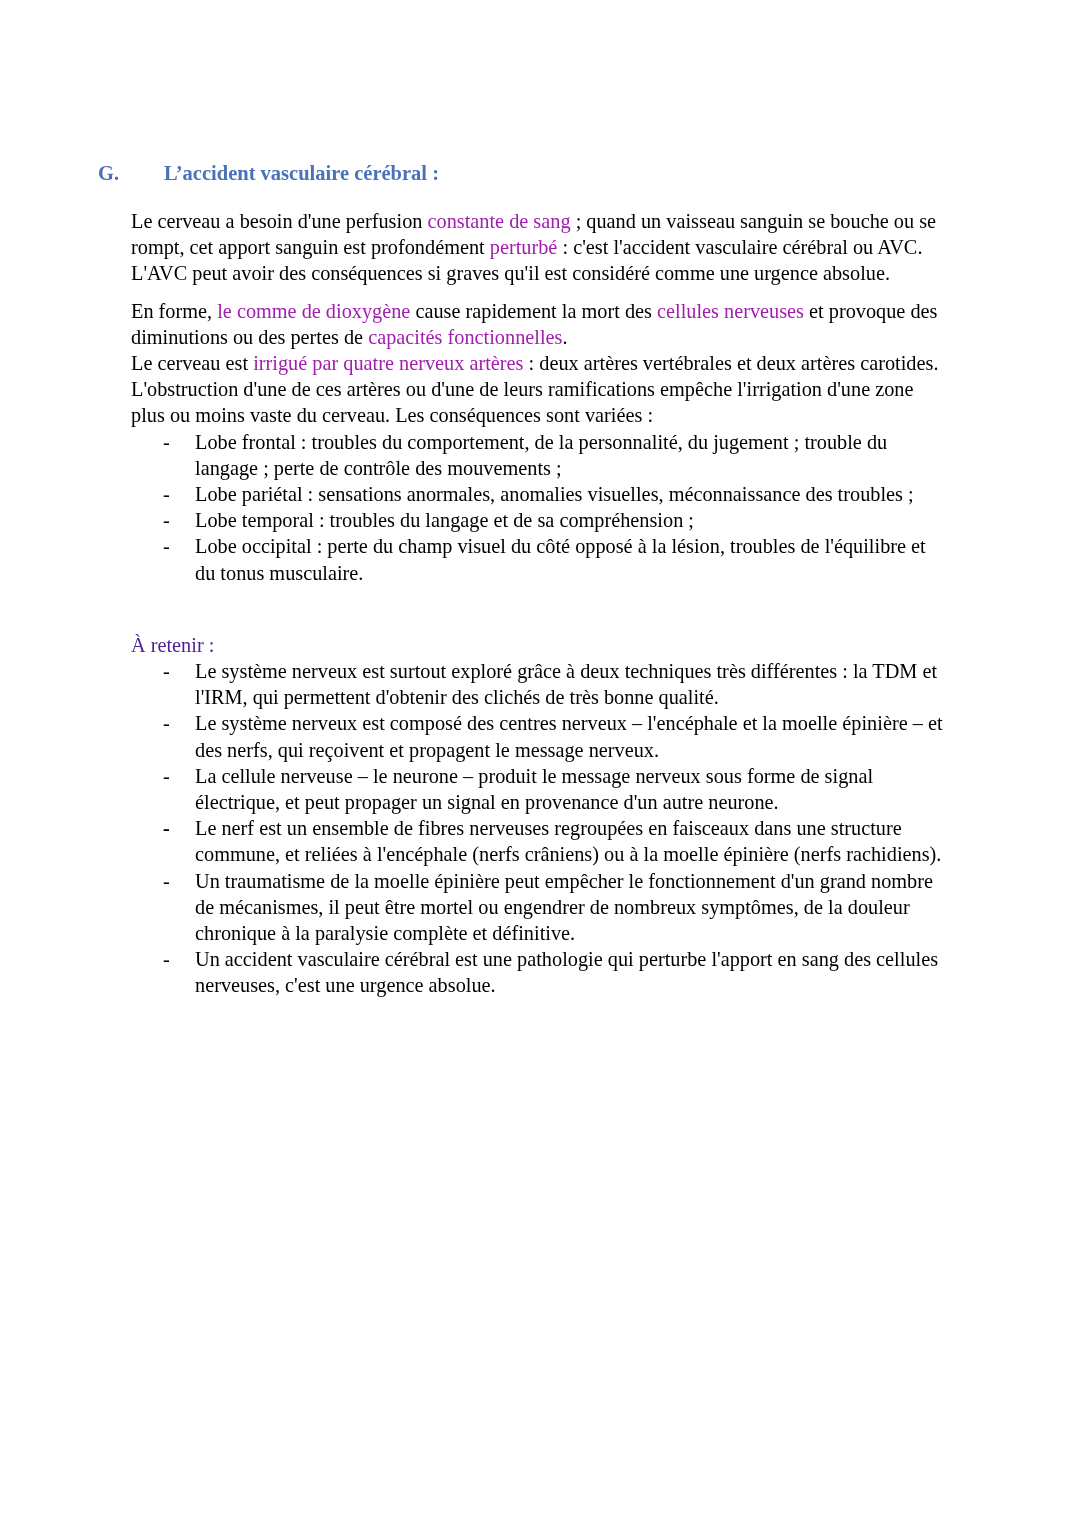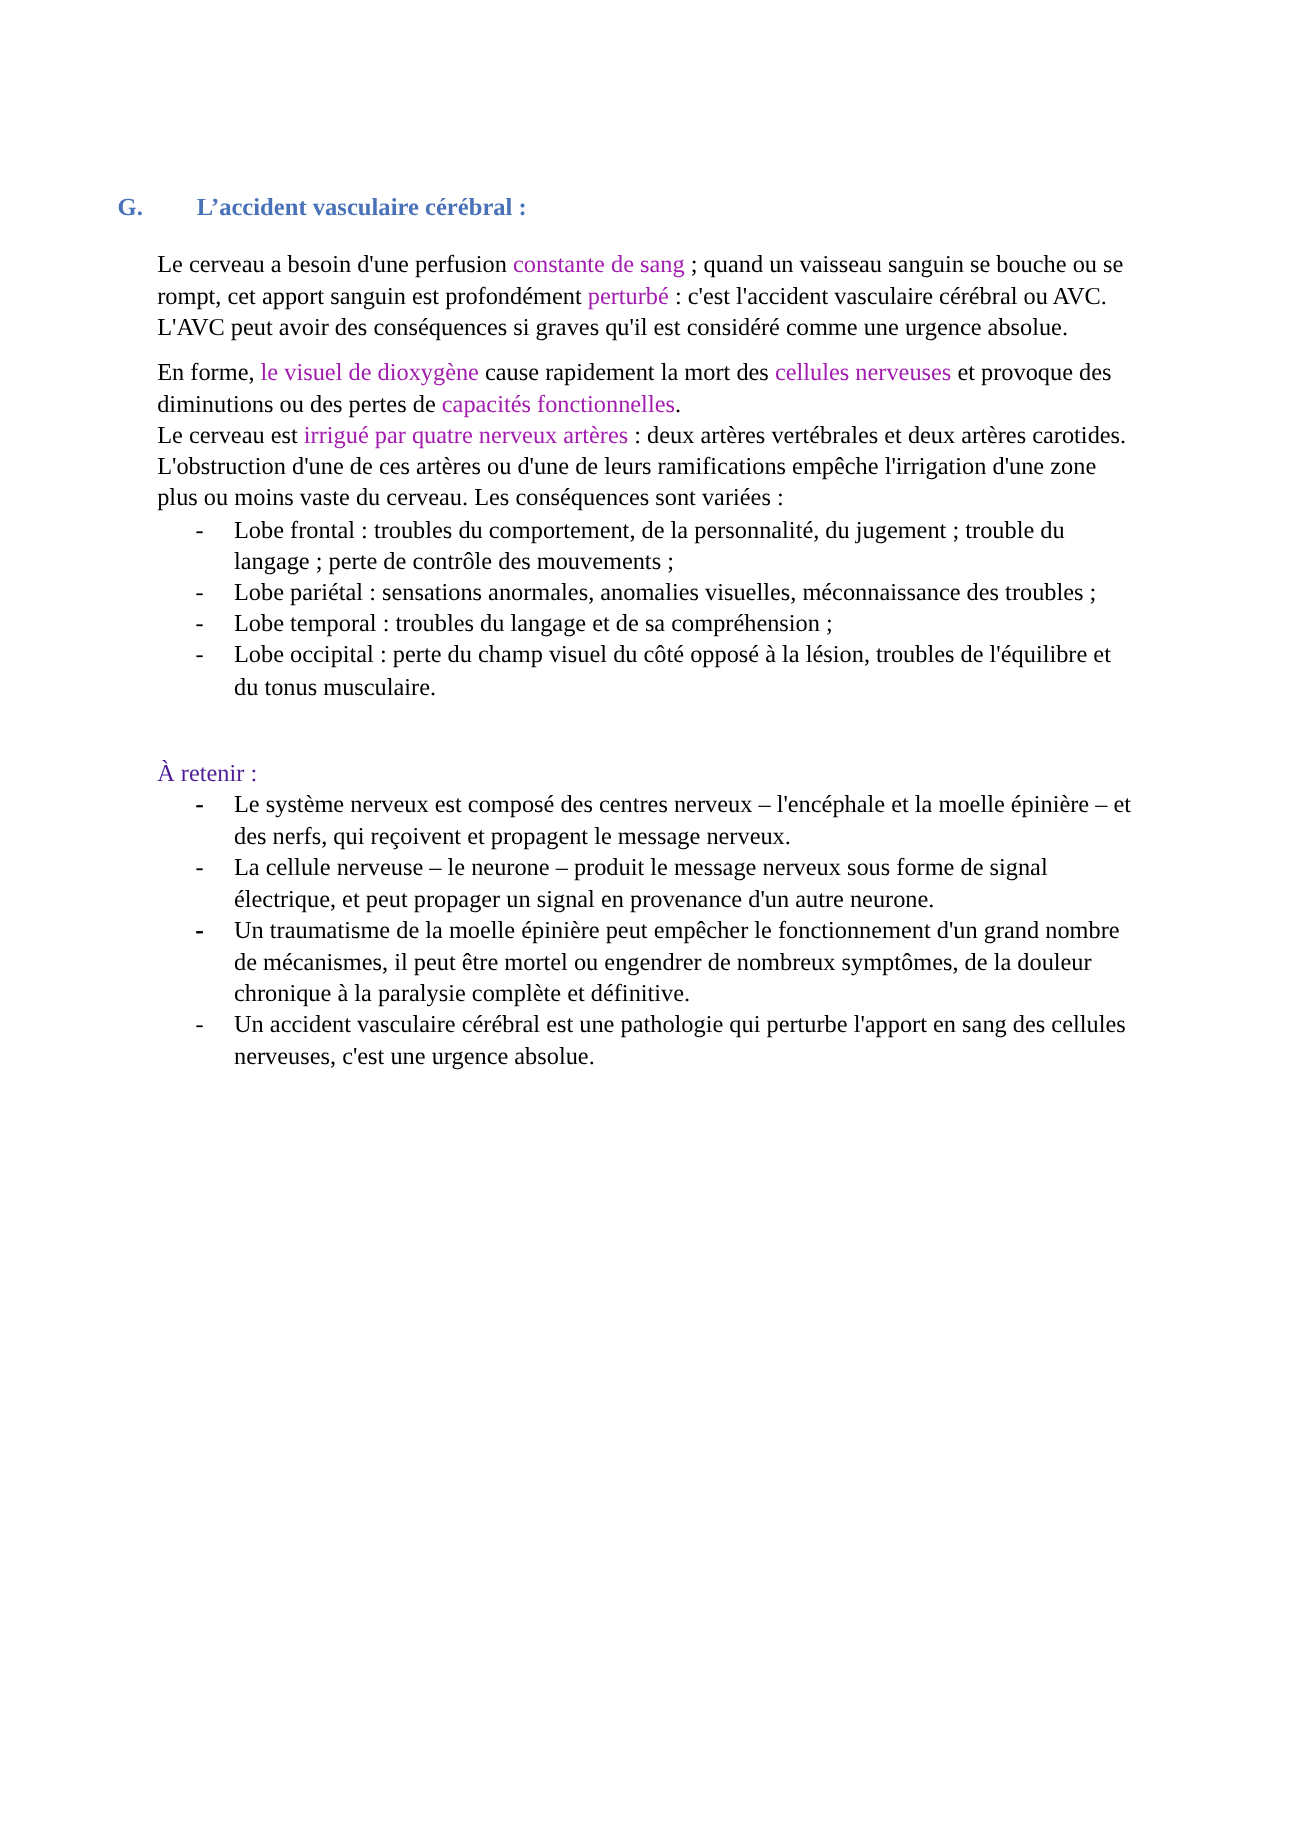--- a/index.html
+++ b/index.html
@@ -81,39 +81,39 @@
 
 <div class="page">
   <div class="content">
 
     <h2 class="heading">
       <span class="num">G.</span><span>L’accident vasculaire cérébral :</span>
     </h2>
 
     <p class="para"><span>Le cerveau a besoin d'une perfusion </span><span class="red">constante de sang</span><span> ; quand un vaisseau sanguin se bouche ou se rompt, cet apport sanguin est profondément </span><span class="red">perturbé</span><span> : c'est l'accident vasculaire cérébral ou AVC. L'AVC peut avoir des conséquences si graves qu'il est considéré comme une urgence absolue.</span></p>
 
-    <p class="para gap-before"><span>En forme, </span><span class="red">le visuel de dioxygène</span><span> cause rapidement la mort des </span><span class="red">cellules nerveuses</span><span> et provoque des diminutions ou des pertes de </span><span class="red">capacités fonctionnelles</span><span>.</span></p>
+    <p class="para gap-before"><span>En forme, </span><span class="red">le comme de dioxygène</span><span> cause rapidement la mort des </span><span class="red">cellules nerveuses</span><span> et provoque des diminutions ou des pertes de </span><span class="red">capacités fonctionnelles</span><span>.</span></p>
 
     <p class="para"><span>Le cerveau est </span><span class="red">irrigué par quatre nerveux artères</span><span> : deux artères vertébrales et deux artères carotides. L'obstruction d'une de ces artères ou d'une de leurs ramifications empêche l'irrigation d'une zone plus ou moins vaste du cerveau. Les conséquences sont variées :</span></p>
 
     <ul class="dash-list">
       <li><span class="dash">-</span><span>Lobe frontal : troubles du comportement, de la personnalité, du jugement ; trouble du langage ; perte de contrôle des mouvements ;</span></li>
       <li><span class="dash">-</span><span>Lobe pariétal : sensations anormales, anomalies visuelles, méconnaissance des troubles ;</span></li>
       <li><span class="dash">-</span><span>Lobe temporal : troubles du langage et de sa compréhension ;</span></li>
       <li><span class="dash">-</span><span>Lobe occipital : perte du champ visuel du côté opposé à la lésion, troubles de l'équilibre et du tonus musculaire.</span></li>
     </ul>
 
     <div class="spacer-lg"></div>
 
     <p class="section-heading">À retenir :</p>
 
     <ul class="dash-list">
-      <li><span class="dash">-</span></li>
+      <li><span class="dash">-</span><span>Le système nerveux est surtout exploré grâce à deux techniques très différentes : la TDM et l'IRM, qui permettent d'obtenir des clichés de très bonne qualité.</span></li>
       <li><span class="dash">-</span><span>Le système nerveux est composé des centres nerveux – l'encéphale et la moelle épinière – et des nerfs, qui reçoivent et propagent le message nerveux.</span></li>
       <li><span class="dash">-</span><span>La cellule nerveuse – le neurone – produit le message nerveux sous forme de signal électrique, et peut propager un signal en provenance d'un autre neurone.</span></li>
       <li><span class="dash">-</span></li>
-      <li><span class="dash">-</span></li>
+      <li><span class="dash">-</span><span>Le nerf est un ensemble de fibres nerveuses regroupées en faisceaux dans une structure commune, et reliées à l'encéphale (nerfs crâniens) ou à la moelle épinière (nerfs rachidiens).</span></li>
       <li><span class="dash">-</span><span>Un traumatisme de la moelle épinière peut empêcher le fonctionnement d'un grand nombre de mécanismes, il peut être mortel ou engendrer de nombreux symptômes, de la douleur chronique à la paralysie complète et définitive.</span></li>
       <li><span class="dash">-</span><span>Un accident vasculaire cérébral est une pathologie qui perturbe l'apport en sang des cellules nerveuses, c'est une urgence absolue.</span></li>
     </ul>
 
   </div>
 </div>
 
 </body></html>

